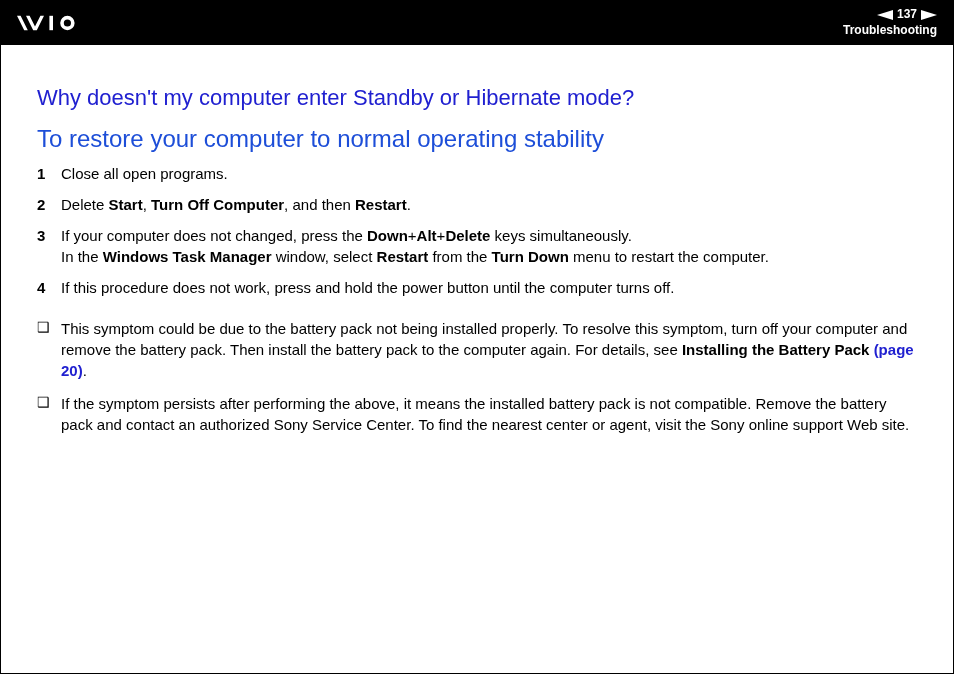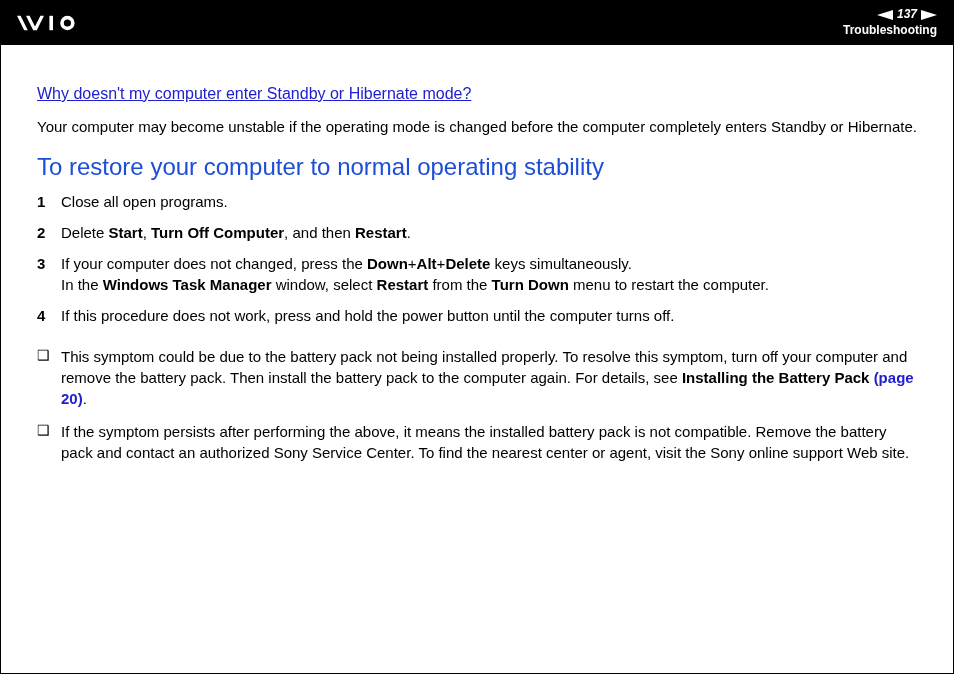--- a/index.html
+++ b/index.html
@@ -32,35 +32,33 @@
     .header-right {
       text-align: right;
       font-size: 12px;
       line-height: 1.3;
     }
     .page-nav {
       display: flex;
       align-items: center;
       justify-content: flex-end;
       gap: 4px;
-      font-style: italic;
       font-weight: bold;
     }
     .arrow { cursor: pointer; display: inline-flex; align-items: center; }
     .arrow svg { width: 16px; height: 10px; }
     .breadcrumb { font-weight: bold; }
     .content {
       padding: 40px 36px 0 36px;
     }
     .heading-blue {
       color: #2020d0;
-      font-size: 16px;
+      font-size: 22px;
       font-weight: normal;
       margin-bottom: 14px;
-      text-decoration: underline;
     }
     .para {
       font-size: 15px;
       line-height: 1.35;
       margin-bottom: 16px;
     }
     .subhead-gray {
       color: #1d4ed8;
       font-size: 24px;
       font-weight: normal;
@@ -127,21 +125,20 @@
           </svg>
       </span>
     </div>
     <div class="breadcrumb">Troubleshooting</div>
   </div>
 </div>
 
 <div class="content">
 
   <h2 class="heading-blue">Why doesn't my computer enter Standby or Hibernate mode?</h2>
-  <p class="para">Your computer may become unstable if the operating mode is changed before the computer completely enters Standby or Hibernate.</p>
   <h3 class="subhead-gray">To restore your computer to normal operating stability</h3>
 
   <ol class="steps">
     <li>
       <span class="num">1</span>
       <span class="step-body">Close all open programs.</span>
     </li>
     <li>
       <span class="num">2</span>
       <span class="step-body">

